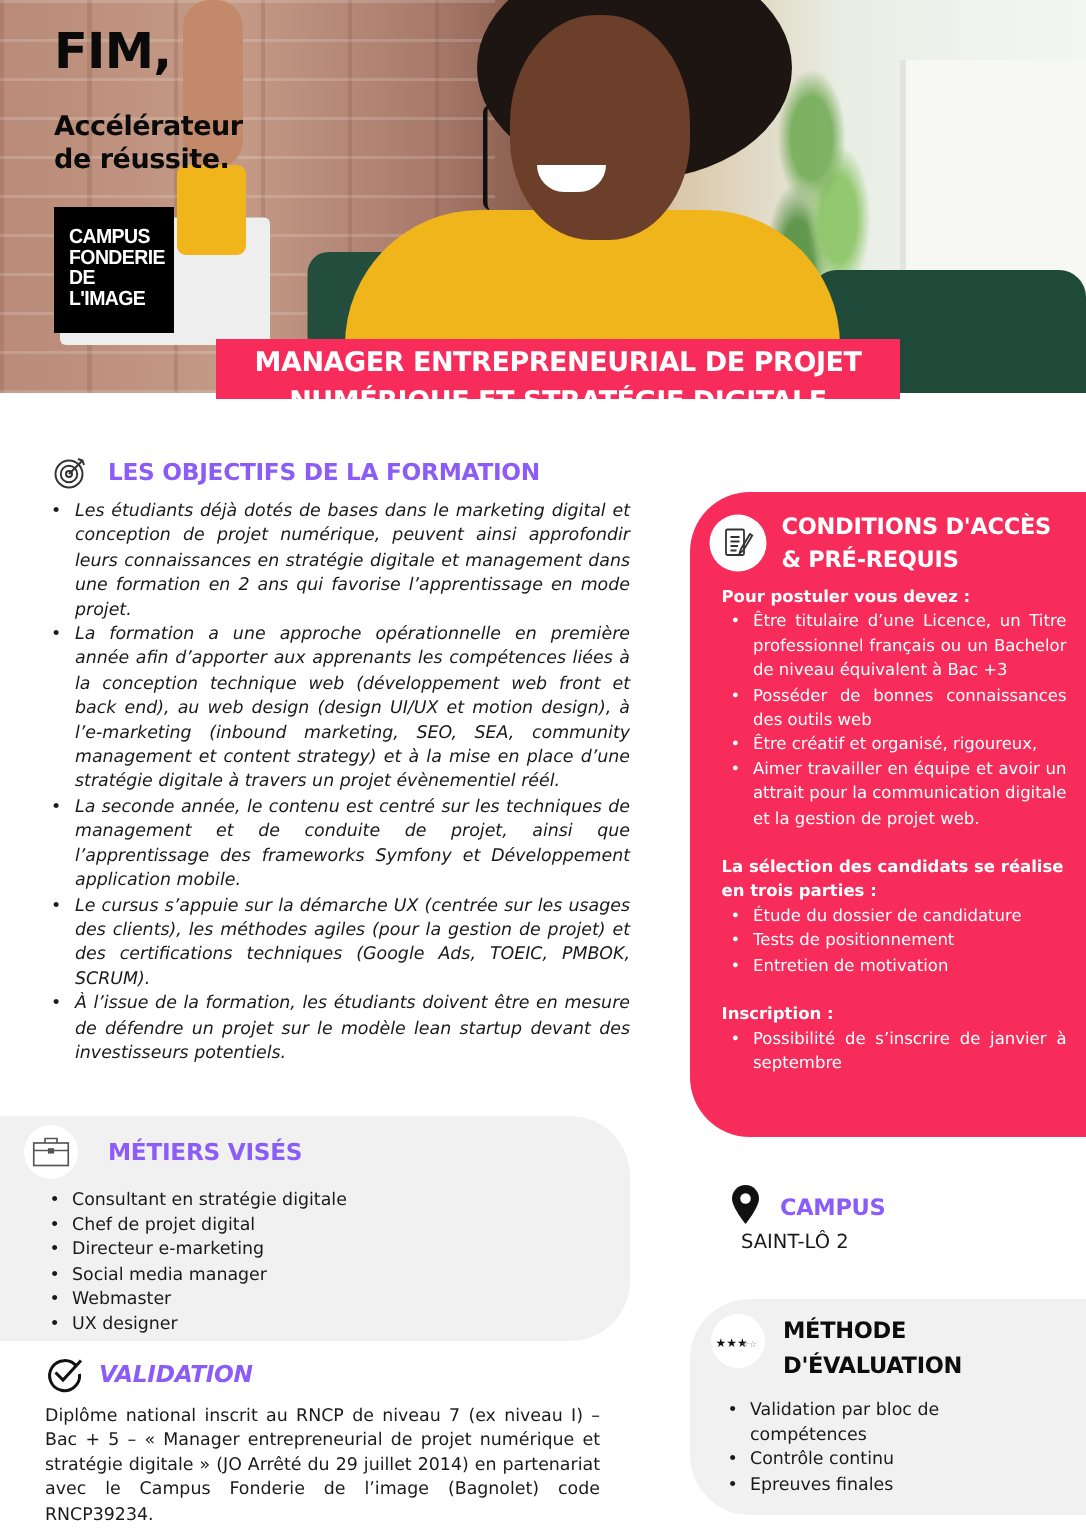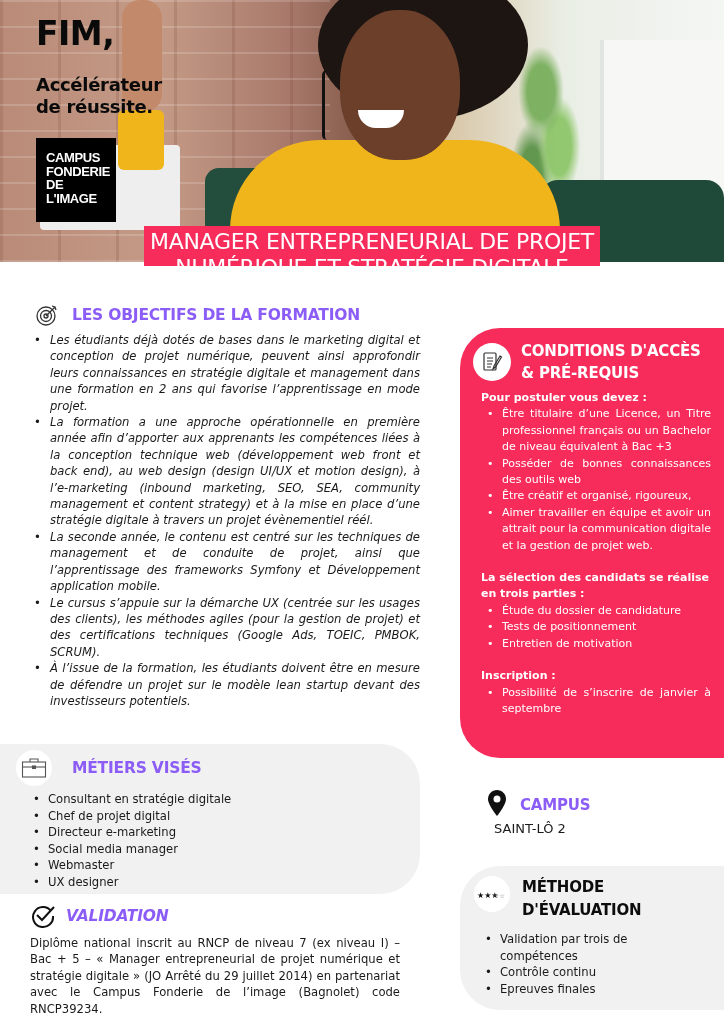--- a/index.html
+++ b/index.html
@@ -30,21 +30,21 @@
   .hand { position: absolute; left: 122px; top: 0px; width: 40px; height: 112px; background: #c28a6a; border-radius: 18px; }
   .headset { position: absolute; left: 322px; top: 70px; width: 10px; height: 70px; border-left: 3px solid #111; border-radius: 6px; }
 
   .hero-title { position: absolute; left: 36px; top: 14px; font-family: "DejaVu Sans", sans-serif; font-weight: 900; font-size: 33px; color: #0a0a0a; letter-spacing: -0.5px; }
   .hero-sub { position: absolute; left: 36px; top: 58px; font-weight: 900; font-size: 18px; line-height: 22px; color: #0a0a0a; letter-spacing: -0.3px; margin-top: 16px; }
   .logo { position: absolute; left: 36px; top: 140px; width: 80px; height: 80px; background: #000; color: #fff;
     font-family: "Liberation Sans", sans-serif; font-weight: 700; font-size: 13px; line-height: 13px; padding: 12px 0 0 10px; letter-spacing: -0.4px; transform: scaleY(1.05); }
   .logo span { display: block; }
 
   .title-banner { position: absolute; left: 144px; top: 226px; width: 456px; height: 40px; background: #f72c5b; color: #fff; text-align: center;
-    font-weight: 400; font-size: 22px; line-height: 26px; padding-top: 3px; letter-spacing: -0.3px; }
+    font-weight: 700; font-size: 18px; line-height: 26px; padding-top: 3px; letter-spacing: -0.3px; }
   .title-banner span { display: block; }
 
   
   .section-head { position: absolute; display: flex; align-items: center; gap: 10px; font-weight: 900; font-size: 15.5px; color: #8b5cf6; letter-spacing: -0.2px; }
   .icon-circle { width: 30px; height: 30px; border-radius: 50%; display: flex; align-items: center; justify-content: center; }
   .obj-head { left: 32px; top: 300px; }
   .obj-list { position: absolute; left: 32px; top: 332px; width: 388px; list-style: none; font-size: 11.6px; line-height: 16.4px; color: #1a1a1a; text-align: justify; font-style: italic; }
   .obj-list li { position: relative; padding-left: 18px; }
   .obj-list li::before { content: "•"; position: absolute; left: 2px; top: 0; }
 
@@ -224,16 +224,16 @@
       <text x="0" y="11" font-size="8" fill="#111">★★★</text>
         <text x="17" y="11" font-size="6" fill="#888">☆☆</text>
     </svg>
   </span>
   <div class="eval-title">
     <div>MÉTHODE</div>
     <div>D'ÉVALUATION</div>
   </div>
 </div>
 <ul class="simple-list eval-list" style="width:160px;">
-  <li>Validation par trois de compétences</li>
+  <li>Validation par bloc de compétences</li>
   <li>Contrôle continu</li>
   <li>Epreuves finales</li>
 </ul>
 
 </body></html>

